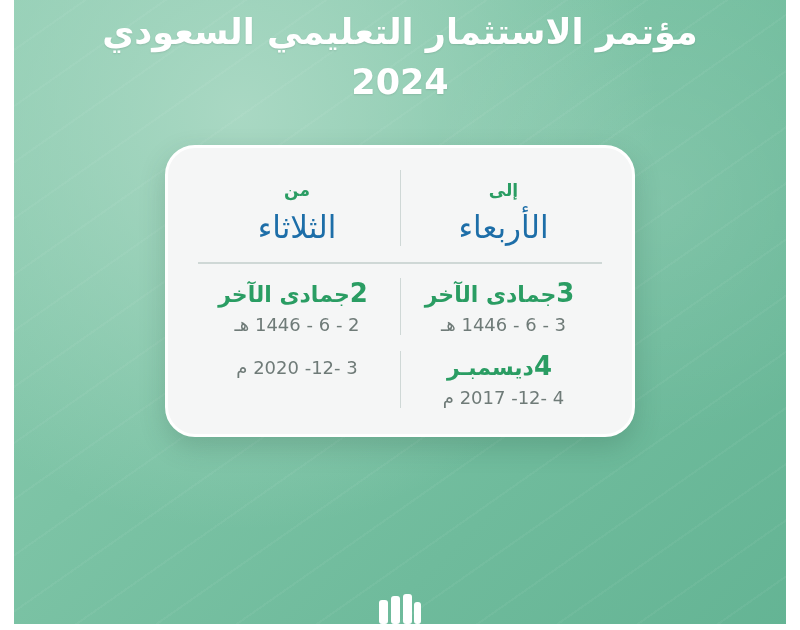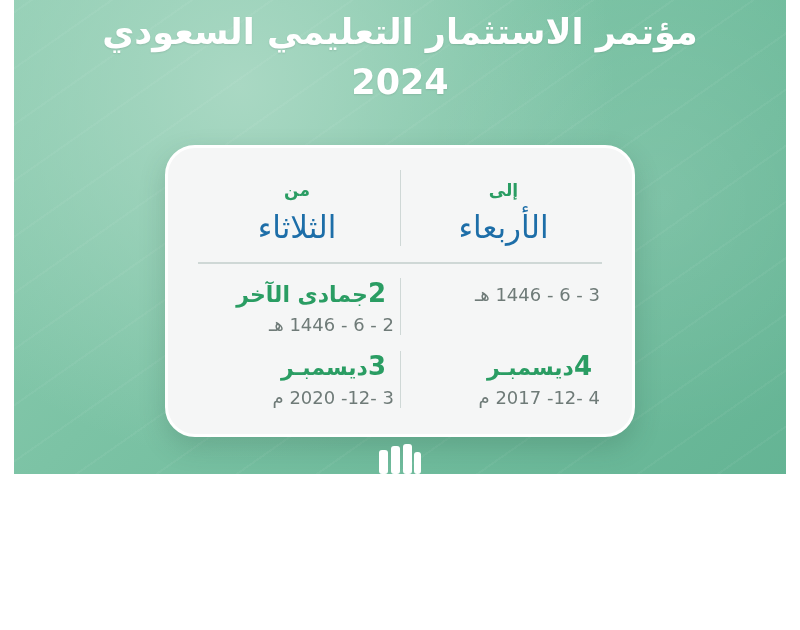--- a/index.html
+++ b/index.html
@@ -8,21 +8,21 @@
   }
   body {
     width: 800px;
     height: 630px;
     overflow: hidden;
     font-family: "DejaVu Sans", "Liberation Sans", sans-serif;
   }
   .poster {
     position: relative;
     width: 800px;
-    height: 474px;
+    height: 624px;
     background:
       radial-gradient(circle at 30% 18%, #a9d8c3 0%, rgba(169,216,195,0) 55%),
       linear-gradient(135deg, #8fcdb2 0%, #7cc3a5 40%, #6fbb9c 70%, #64b494 100%);
     overflow: hidden;
   }
   
   .poster::before {
     content: "";
     position: absolute;
     inset: 0;
@@ -121,21 +121,21 @@
     height: 1.5px;
     background: #cfd8d6;
     margin: 16px 4px 14px 4px;
   }
   .date-block {
     display: flex;
     flex-direction: row;
   }
   .date-cell {
     flex: 1 1 50%;
-    text-align: right;
+    text-align: center;
     box-sizing: border-box;
     padding: 0 6px;
   }
   .date-cell.with-rule {
     border-left: 1.5px solid #cfd8d6;
   }
   .date-main {
     color: #2a9d63;
     font-size: 22px;
     font-weight: bold;
@@ -189,43 +189,43 @@
         <div class="col col-from">
           <div class="col-label">من</div>
           <div class="col-day">الثلاثاء</div>
         </div>
       </div>
 
       <div class="divider"></div>
 
       <div class="date-block">
         <div class="date-cell with-rule">
+          <div class="date-main">
+            <span class="num">3</span><span>جمادى الآخر</span>
+          </div>
           <div class="date-sub">3 - 6 - 1446 هـ</div>
         </div>
         <div class="date-cell">
           <div class="date-main">
             <span class="num">2</span><span>جمادى الآخر</span>
           </div>
           <div class="date-sub">2 - 6 - 1446 هـ</div>
         </div>
       </div>
 
       <div class="gap"></div>
 
       <div class="date-block">
         <div class="date-cell with-rule">
           <div class="date-main">
             <span class="num">4</span><span>ديسمبـر</span>
           </div>
           <div class="date-sub">4 -12- 2017 م</div>
         </div>
         <div class="date-cell">
-          <div class="date-main">
-            <span class="num">3</span><span>ديسمبـر</span>
-          </div>
           <div class="date-sub">3 -12- 2020 م</div>
         </div>
       </div>
 
     </div>
   </div>
 
   <div class="bottom-mark">
     <svg width="46" height="30" viewBox="0 0 46 30" aria-hidden="true">
       <rect x="2" y="6" width="9" height="24" rx="3" fill="#ffffff"></rect>

